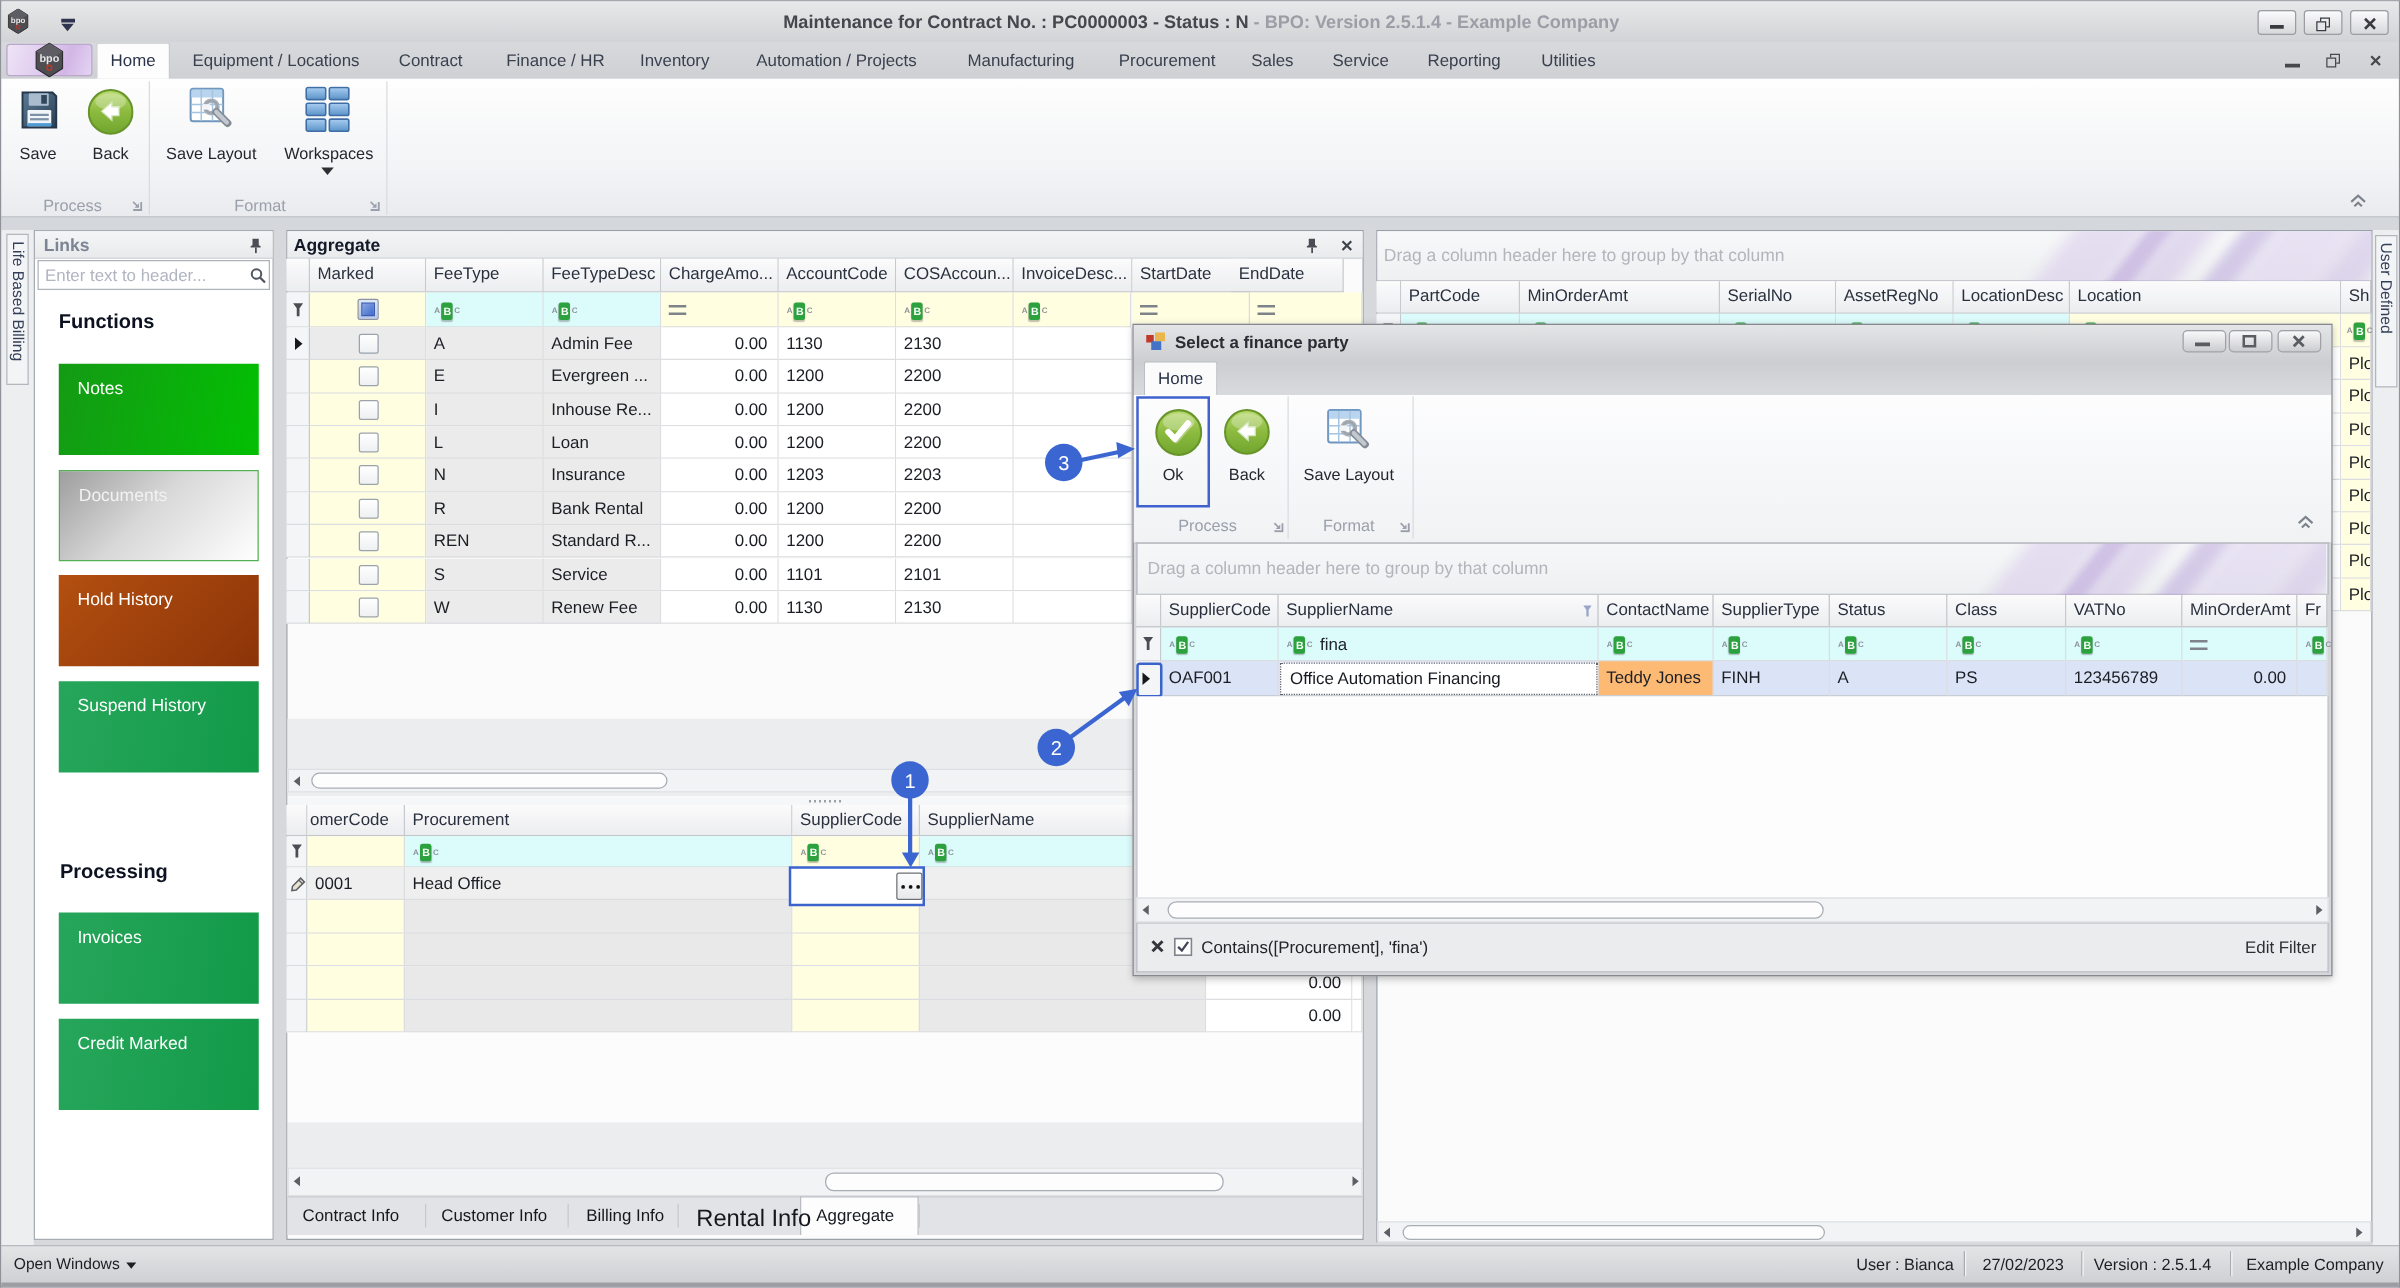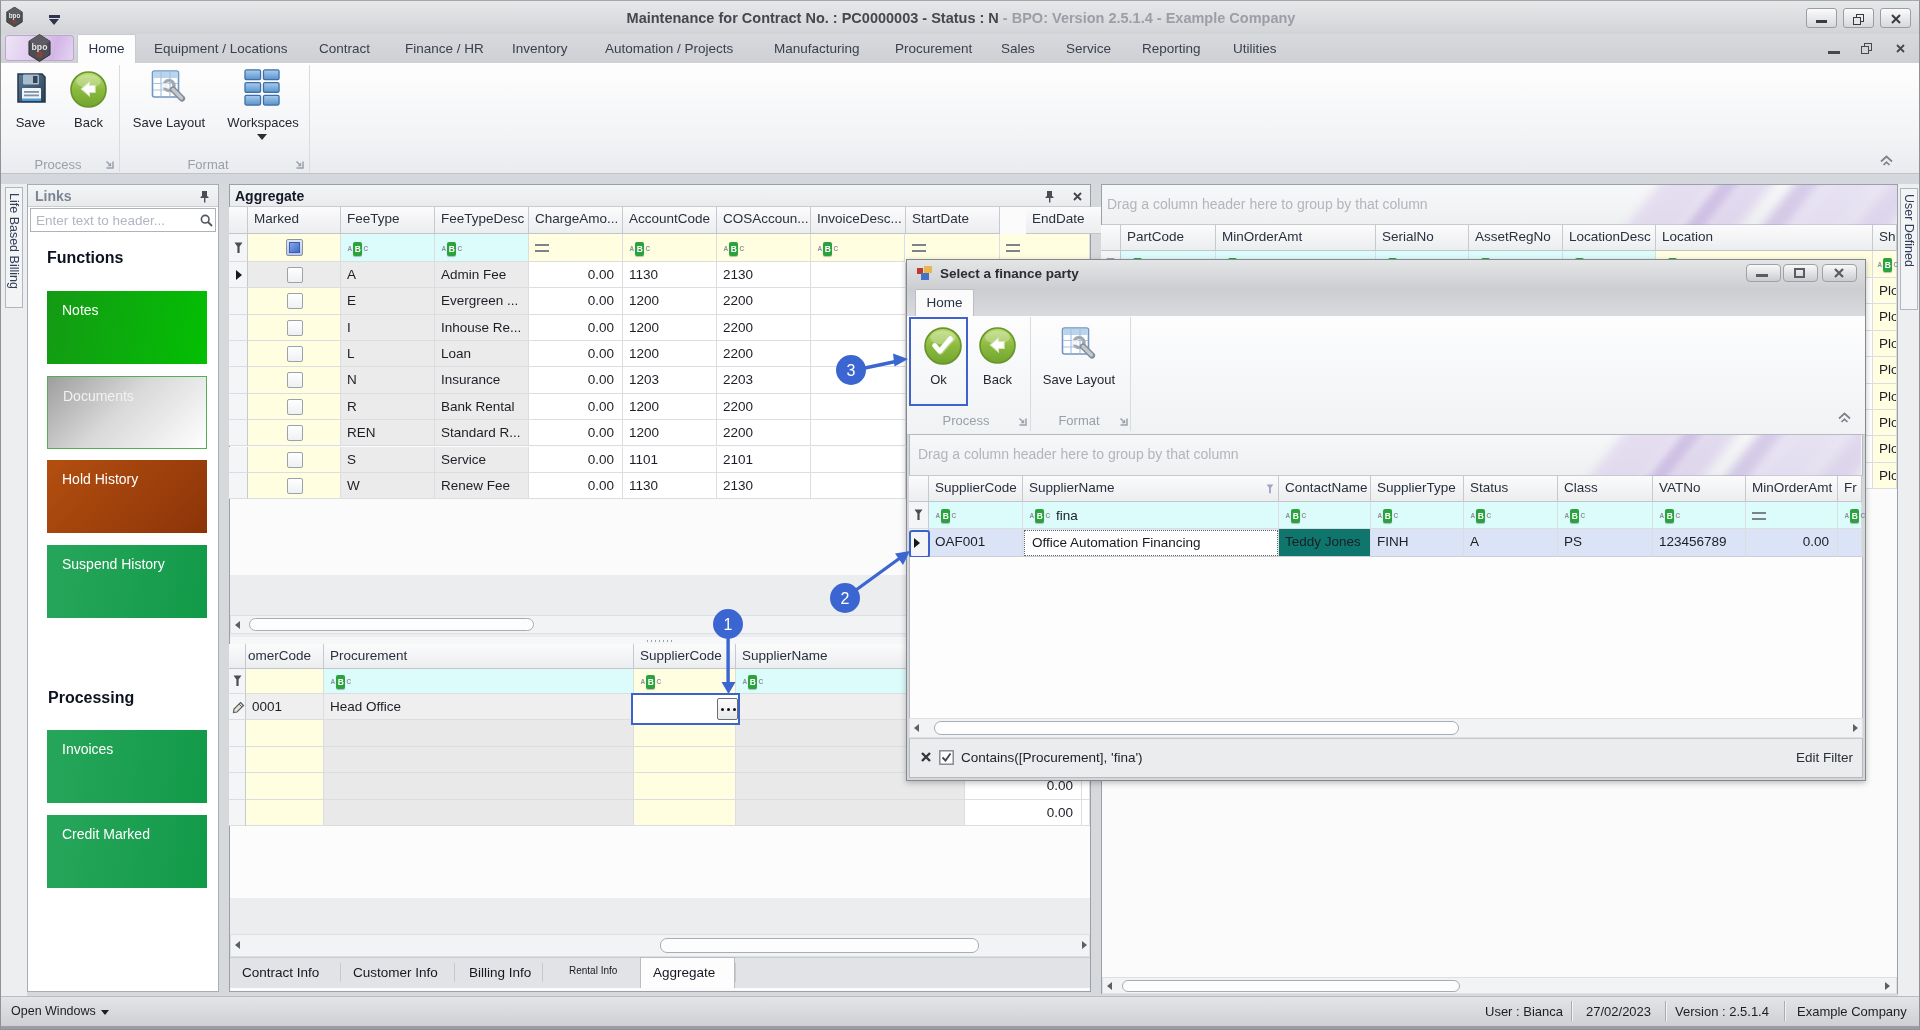--- a/index.html
+++ b/index.html
@@ -188,21 +188,21 @@
   </svg>
 <div class="hcell" style="left:228px;top:206px;width:19px;height:27px"></div>
 <div class="hcell" style="left:247px;top:206px;width:93px;height:27px">Marked</div>
 <div class="hcell" style="left:340px;top:206px;width:94px;height:27px">FeeType</div>
 <div class="hcell" style="left:434px;top:206px;width:94px;height:27px">FeeTypeDesc</div>
 <div class="hcell" style="left:528px;top:206px;width:94px;height:27px">ChargeAmo...</div>
 <div class="hcell" style="left:622px;top:206px;width:94px;height:27px">AccountCode</div>
 <div class="hcell" style="left:716px;top:206px;width:94px;height:27px">COSAccoun...</div>
 <div class="hcell" style="left:810px;top:206px;width:95px;height:27px">InvoiceDesc...</div>
 <div class="hcell" style="left:905px;top:206px;width:94px;height:27px">StartDate</div>
-<div class="hcell" style="left:1025px;top:206px;width:90px;height:27px">EndDate</div>
+<div class="hcell" style="left:984px;top:206px;width:90px;height:27px">EndDate</div>
 <div class="cell" style="left:228px;top:233px;width:19px;height:28px;background:#f4f5f6;border-right-color:#c6c9cd"></div>
 <svg class="abs" style="left:233px;top:241px" width="9" height="12" viewBox="0 0 9 12">
     <path d="M0.5,0.5 L8.5,0.5 L5.6,4.5 L5.6,11 L3.4,11 L3.4,4.5 Z" fill="#4a4d54"></path>
   </svg>
 <div class="cell" style="left:247px;top:233px;width:93px;height:28px;background:#fffee1"></div>
 <span class="abs" style="left:285px;top:238px;width:17px;height:17px;border:1px solid #8c94a4;border-radius:2px;background:linear-gradient(#dfe6f5,#b9c8ee)">
     <span class="abs" style="left:2px;top:2px;width:11px;height:11px;background:linear-gradient(135deg,#8aa6e4,#3f6bca);border:1px solid #3a5cb0"></span>
   </span>
 <div class="cell" style="left:340px;top:233px;width:94px;height:28px;background:#dcfbfb"></div>
 <span class="abc" style="left:346px;top:240px">
@@ -434,21 +434,21 @@
 <div class="abs" style="left:229px;top:956px;width:860px;height:31px;background:#e2e3e6;border-top:1px solid #c8cbcf"></div>
 <span class="abs" style="left:339px;top:962px;width:1px;height:19px;background:#c6c9cd"></span>
 <span class="abs" style="left:453px;top:962px;width:1px;height:19px;background:#c6c9cd"></span>
 <span class="abs" style="left:541px;top:962px;width:1px;height:19px;background:#c6c9cd"></span>
 <span class="abs" style="left:639px;top:962px;width:1px;height:19px;background:#c6c9cd"></span>
 <span class="abs" style="left:734px;top:962px;width:1px;height:19px;background:#c6c9cd"></span>
 <div class="abs" style="left:639px;top:956px;width:95px;height:31px;background:#fdfdfe;border:1px solid #b9bcc1;border-bottom:none"></div>
 <span class="txt" style="left:241px;top:964px;font-size:13.5px;color:#15181e">Contract Info</span>
 <span class="txt" style="left:352px;top:964px;font-size:13.5px;color:#15181e">Customer Info</span>
 <span class="txt" style="left:468px;top:964px;font-size:13.5px;color:#15181e">Billing Info</span>
-<span class="txt" style="left:568px;top:964px;font-size:10px;color:#15181e">Rental Info</span>
+<span class="txt" style="left:556px;top:964px;font-size:19px;color:#15181e">Rental Info</span>
 <span class="txt" style="left:652px;top:964px;font-size:13.5px;color:#15181e">Aggregate</span>
 <div class="abs" style="left:1100px;top:183px;width:797px;height:810px;background:#fbfbfc;border:1px solid #9aa0a8"></div>
 <div class="abs" style="left:1101px;top:184px;width:795px;height:40px;background:linear-gradient(#f7f8f9,#eff0f2);border-bottom:1px solid #c6c9cd;overflow:hidden"></div>
 <div class="abs" style="left:1596px;top:184px;width:300px;height:40px;overflow:hidden;pointer-events:none">
     <span style="position:absolute;left:40px;top:-60px;width:46px;height:190px;background:#d4c6ea;opacity:0.5;filter:blur(5px);transform:rotate(38deg)"></span>
     <span style="position:absolute;left:95px;top:-60px;width:16px;height:190px;background:#b49bd8;opacity:0.55;filter:blur(3px);transform:rotate(38deg)"></span>
     <span style="position:absolute;left:114px;top:-60px;width:30px;height:190px;background:#cbb9e5;opacity:0.45;filter:blur(5px);transform:rotate(38deg)"></span>
     <span style="position:absolute;left:172px;top:-60px;width:20px;height:190px;background:#b7a2da;opacity:0.5;filter:blur(4px);transform:rotate(38deg)"></span>
     <span style="position:absolute;left:200px;top:-60px;width:52px;height:190px;background:#d9cdee;opacity:0.5;filter:blur(7px);transform:rotate(38deg)"></span>
     <span style="position:absolute;left:266px;top:-60px;width:30px;height:190px;background:#c6b3e2;opacity:0.45;filter:blur(6px);transform:rotate(38deg)"></span>
@@ -725,21 +725,21 @@
 <div class="cell" style="left:1837px;top:501px;width:24px;height:27px;background:#dcfbfb"></div>
 <span class="abc" style="left:1843px;top:507px">
     <span class="a">A</span>
     <span class="b">B</span>
     <span class="c">C</span>
   </span>
 <span class="txt" style="left:1055px;top:507px;font-size:13.5px;color:#20242c">fina</span>
 <div class="cell" style="left:908px;top:528px;width:20px;height:28px;background:#f4f5f6;border-right-color:#c6c9cd"></div>
 <div class="cell" style="left:928px;top:528px;width:94px;height:28px;background:#dbe4f6;border-bottom-color:#c9cdd4">OAF001</div>
 <div class="cell" style="left:1022px;top:528px;width:256px;height:28px;background:#dbe4f6;border-bottom-color:#c9cdd4"></div>
-<div class="cell" style="left:1278px;top:528px;width:92px;height:28px;background:#0f766e;border-bottom-color:#c9cdd4">Teddy Jones</div>
+<div class="cell" style="left:1278px;top:528px;width:92px;height:28px;background:#fdba74;border-bottom-color:#c9cdd4">Teddy Jones</div>
 <div class="cell" style="left:1370px;top:528px;width:93px;height:28px;background:#dbe4f6;border-bottom-color:#c9cdd4">FINH</div>
 <div class="cell" style="left:1463px;top:528px;width:94px;height:28px;background:#dbe4f6;border-bottom-color:#c9cdd4">A</div>
 <div class="cell" style="left:1557px;top:528px;width:95px;height:28px;background:#dbe4f6;border-bottom-color:#c9cdd4">PS</div>
 <div class="cell" style="left:1652px;top:528px;width:93px;height:28px;background:#dbe4f6;border-bottom-color:#c9cdd4">123456789</div>
 <div class="cell num" style="left:1745px;top:528px;width:92px;height:28px;background:#dbe4f6;border-bottom-color:#c9cdd4">0.00</div>
 <div class="cell" style="left:1837px;top:528px;width:24px;height:28px;background:#dbe4f6;border-bottom-color:#c9cdd4"></div>
 <div class="abs" style="left:1023px;top:529px;width:254px;height:26px;background:#fff;border:1px dotted #60646c;font-size:13.5px;color:#16191f;padding:4px 0 0 7px">Office Automation Financing</div>
 <span class="arr" style="left:913px;top:537px;border-top:5px solid transparent;border-bottom:5px solid transparent;border-left:6px solid #17181c"></span>
 <div class="abs" style="left:907.5px;top:529px;width:21px;height:28px;border:2.5px solid #3a63cc;border-radius:3px"></div>
 <div class="abs" style="left:908px;top:556px;width:954px;height:161px;background:#fdfdfe;border-left:1px solid #b6bac0;border-right:1px solid #b6bac0"></div>

